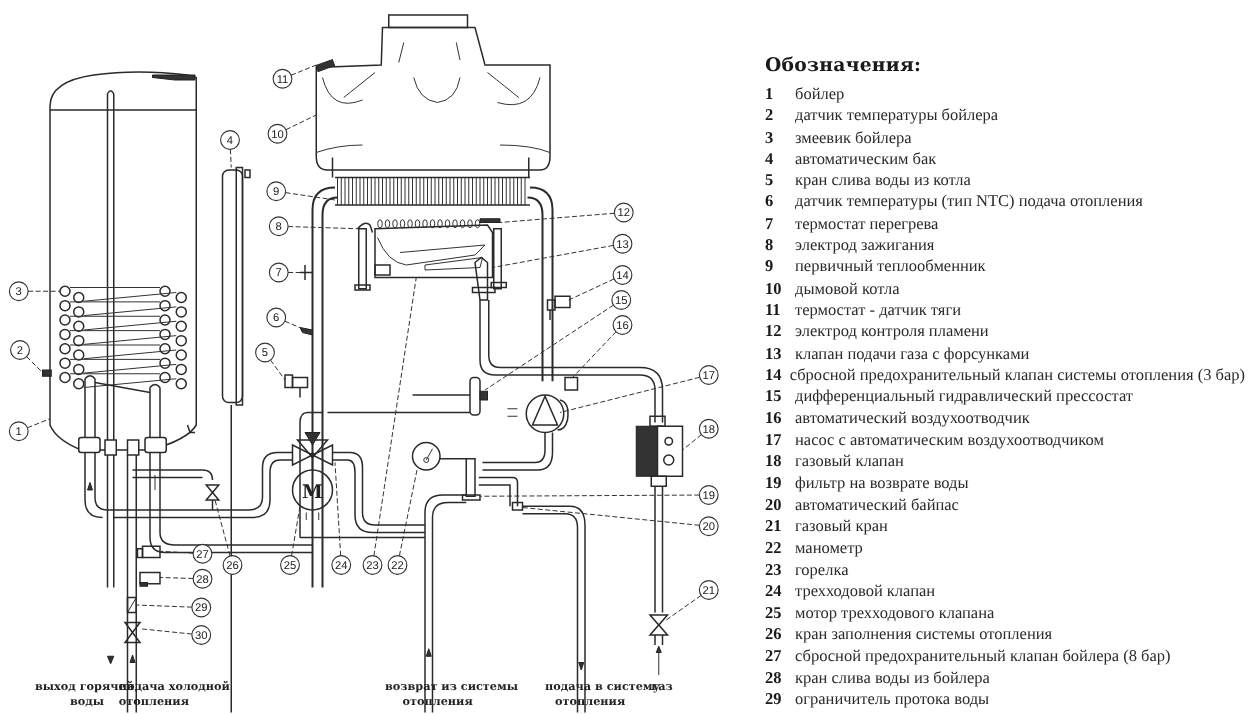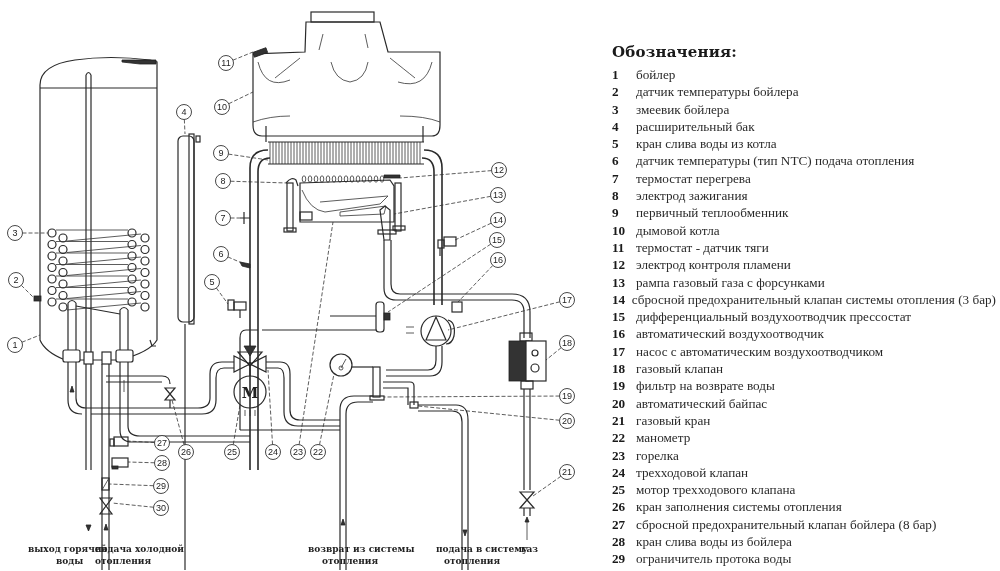--- a/index.html
+++ b/index.html
@@ -525,21 +525,21 @@
       <li>
         <span class="num">2</span>
         <span class="txt">датчик температуры бойлера</span>
       </li>
       <li>
         <span class="num">3</span>
         <span class="txt">змеевик бойлера</span>
       </li>
       <li>
         <span class="num">4</span>
-        <span class="txt">расширительный бак</span>
+        <span class="txt">автоматическим бак</span>
       </li>
       <li>
         <span class="num">5</span>
         <span class="txt">кран слива воды из котла</span>
       </li>
       <li>
         <span class="num">6</span>
         <span class="txt">датчик температуры (тип NTC) подача отопления</span>
       </li>
       <li>
@@ -561,29 +561,29 @@
       <li>
         <span class="num">11</span>
         <span class="txt">термостат - датчик тяги</span>
       </li>
       <li>
         <span class="num">12</span>
         <span class="txt">электрод контроля пламени</span>
       </li>
       <li>
         <span class="num">13</span>
-        <span class="txt">рампа газовый газа с форсунками</span>
+        <span class="txt">клапан подачи газа с форсунками</span>
       </li>
       <li>
         <span class="num">14</span>
         <span class="txt">сбросной предохранительный клапан системы  отопления (3 бар)</span>
       </li>
       <li>
         <span class="num">15</span>
-        <span class="txt">дифференциальный воздухоотводчик прессостат</span>
+        <span class="txt">дифференциальный гидравлический прессостат</span>
       </li>
       <li>
         <span class="num">16</span>
         <span class="txt">автоматический воздухоотводчик</span>
       </li>
       <li>
         <span class="num">17</span>
         <span class="txt">насос с автоматическим воздухоотводчиком</span>
       </li>
       <li>

